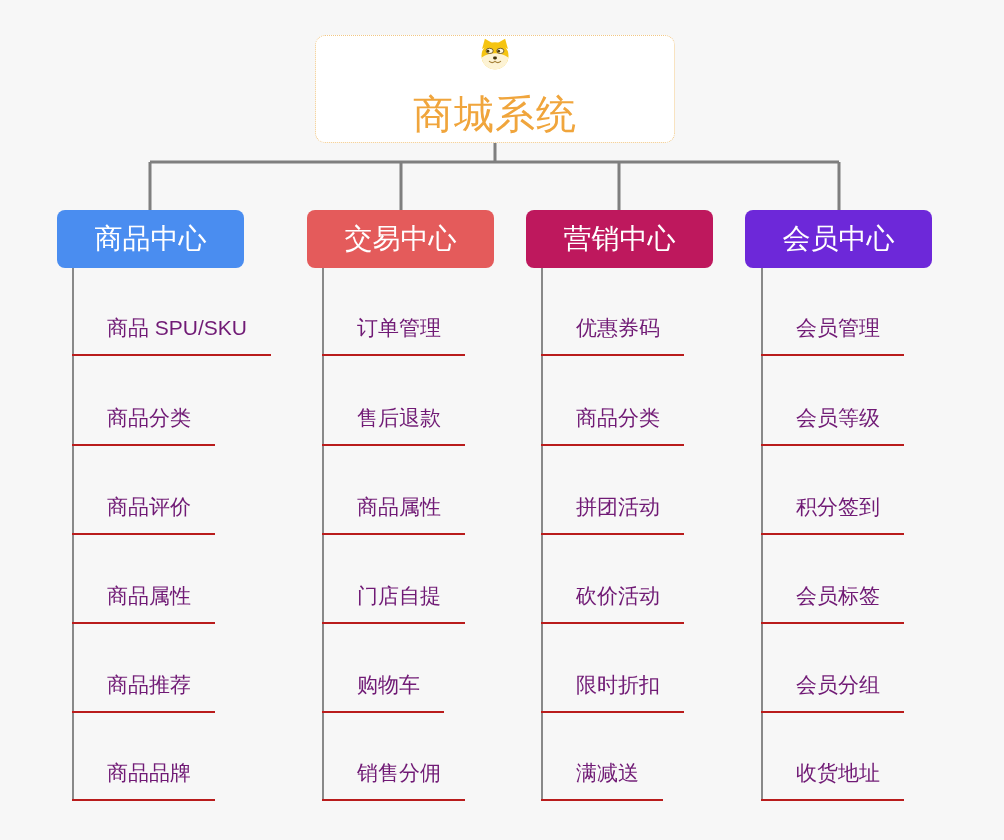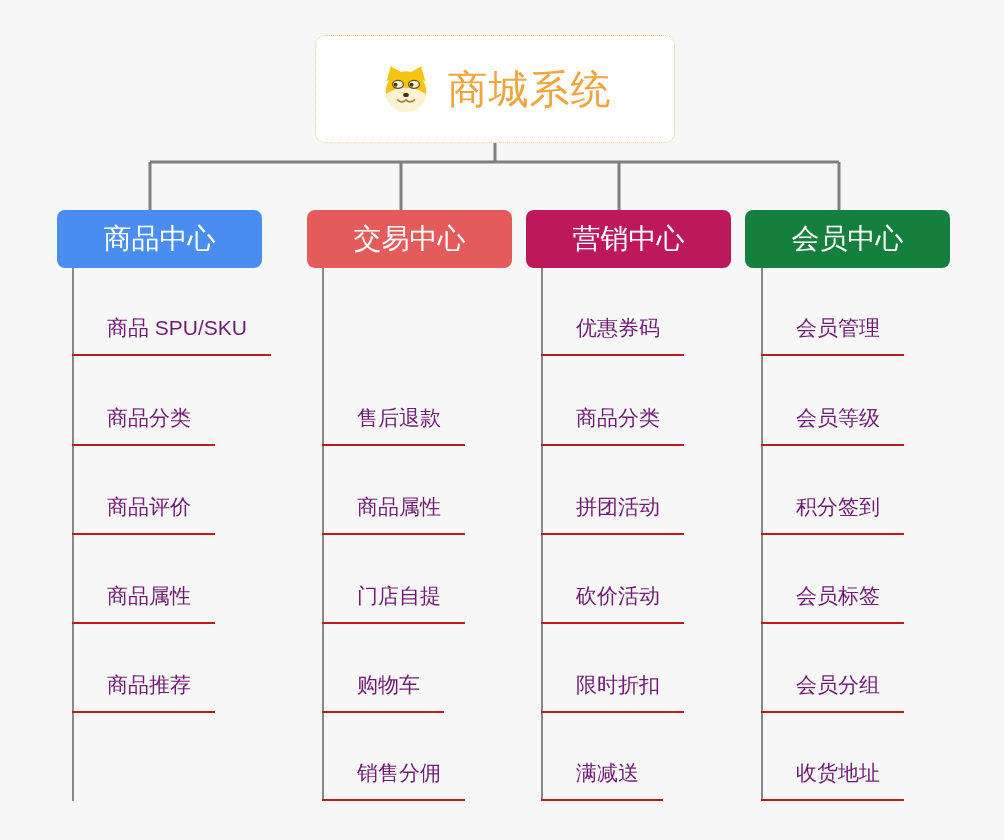--- a/index.html
+++ b/index.html
@@ -12,27 +12,28 @@
   }
   
   .connectors{position:absolute;left:0;top:0;width:1004px;height:840px;pointer-events:none;}
 
   
   .root-node{
     position:absolute;left:315px;top:35px;width:360px;height:108px;
     background:#ffffff;border:1px dotted #f2c784;border-radius:10px;
     display:flex;align-items:center;justify-content:center;gap:15px;
     box-sizing:border-box;
+    flex-direction:column;
   }
   .root-title{font-size:40px;font-weight:500;letter-spacing:1px;}
   .root-icon{width:54px;height:54px;display:block;}
 
   
   .branch-node{
-    position:absolute;top:210px;width:205px;height:58px;
+    position:absolute;top:210px;width:187px;height:58px;
     border-radius:8px;
     display:flex;align-items:center;justify-content:center;
     color:#ffffff;font-size:28px;
   }
   .b0{left:57px}.b1{left:307px}.b2{left:526px}.b3{left:745px}
 
   
   .trunk{
     position:absolute;top:268px;height:533px;width:2px;background:#898989;
   }
@@ -83,43 +84,45 @@
 
   <div class="branch-node b0" style="background-color: rgb(74, 141, 240);">
     <span>商品中心</span>
   </div>
   <div class="trunk t0"></div>
   <div class="leaf c0 r0">商品 SPU/SKU</div>
   <div class="leaf c0 r2">商品评价</div>
   <div class="leaf c0 r1">商品分类</div>
   <div class="leaf c0 r3">商品属性</div>
   <div class="leaf c0 r4">商品推荐</div>
+  <div class="leaf c0 r5">商品品牌</div>
 
   <div class="branch-node b1" style="background-color: rgb(228, 91, 91);">
     <span>交易中心</span>
   </div>
   <div class="trunk t1"></div>
+  <div class="leaf c1 r0">订单管理</div>
   <div class="leaf c1 r1">售后退款</div>
   <div class="leaf c1 r2">商品属性</div>
   <div class="leaf c1 r3">门店自提</div>
   <div class="leaf c1 r4">购物车</div>
   <div class="leaf c1 r5">销售分佣</div>
 
   <div class="branch-node b2" style="background-color: #be185d;">
     <span>营销中心</span>
   </div>
   <div class="trunk t2"></div>
   <div class="leaf c2 r0">优惠券码</div>
   <div class="leaf c2 r1">商品分类</div>
   <div class="leaf c2 r2">拼团活动</div>
   <div class="leaf c2 r3">砍价活动</div>
   <div class="leaf c2 r4">限时折扣</div>
   <div class="leaf c2 r5">满减送</div>
 
-  <div class="branch-node b3" style="background-color: #15803d;">
+  <div class="branch-node b3" style="background-color: #6d28d9;">
     <span>会员中心</span>
   </div>
   <div class="trunk t3"></div>
   <div class="leaf c3 r0">会员管理</div>
   <div class="leaf c3 r1">会员等级</div>
   <div class="leaf c3 r2">积分签到</div>
   <div class="leaf c3 r3">会员标签</div>
   <div class="leaf c3 r4">会员分组</div>
   <div class="leaf c3 r5">收货地址</div>
 

